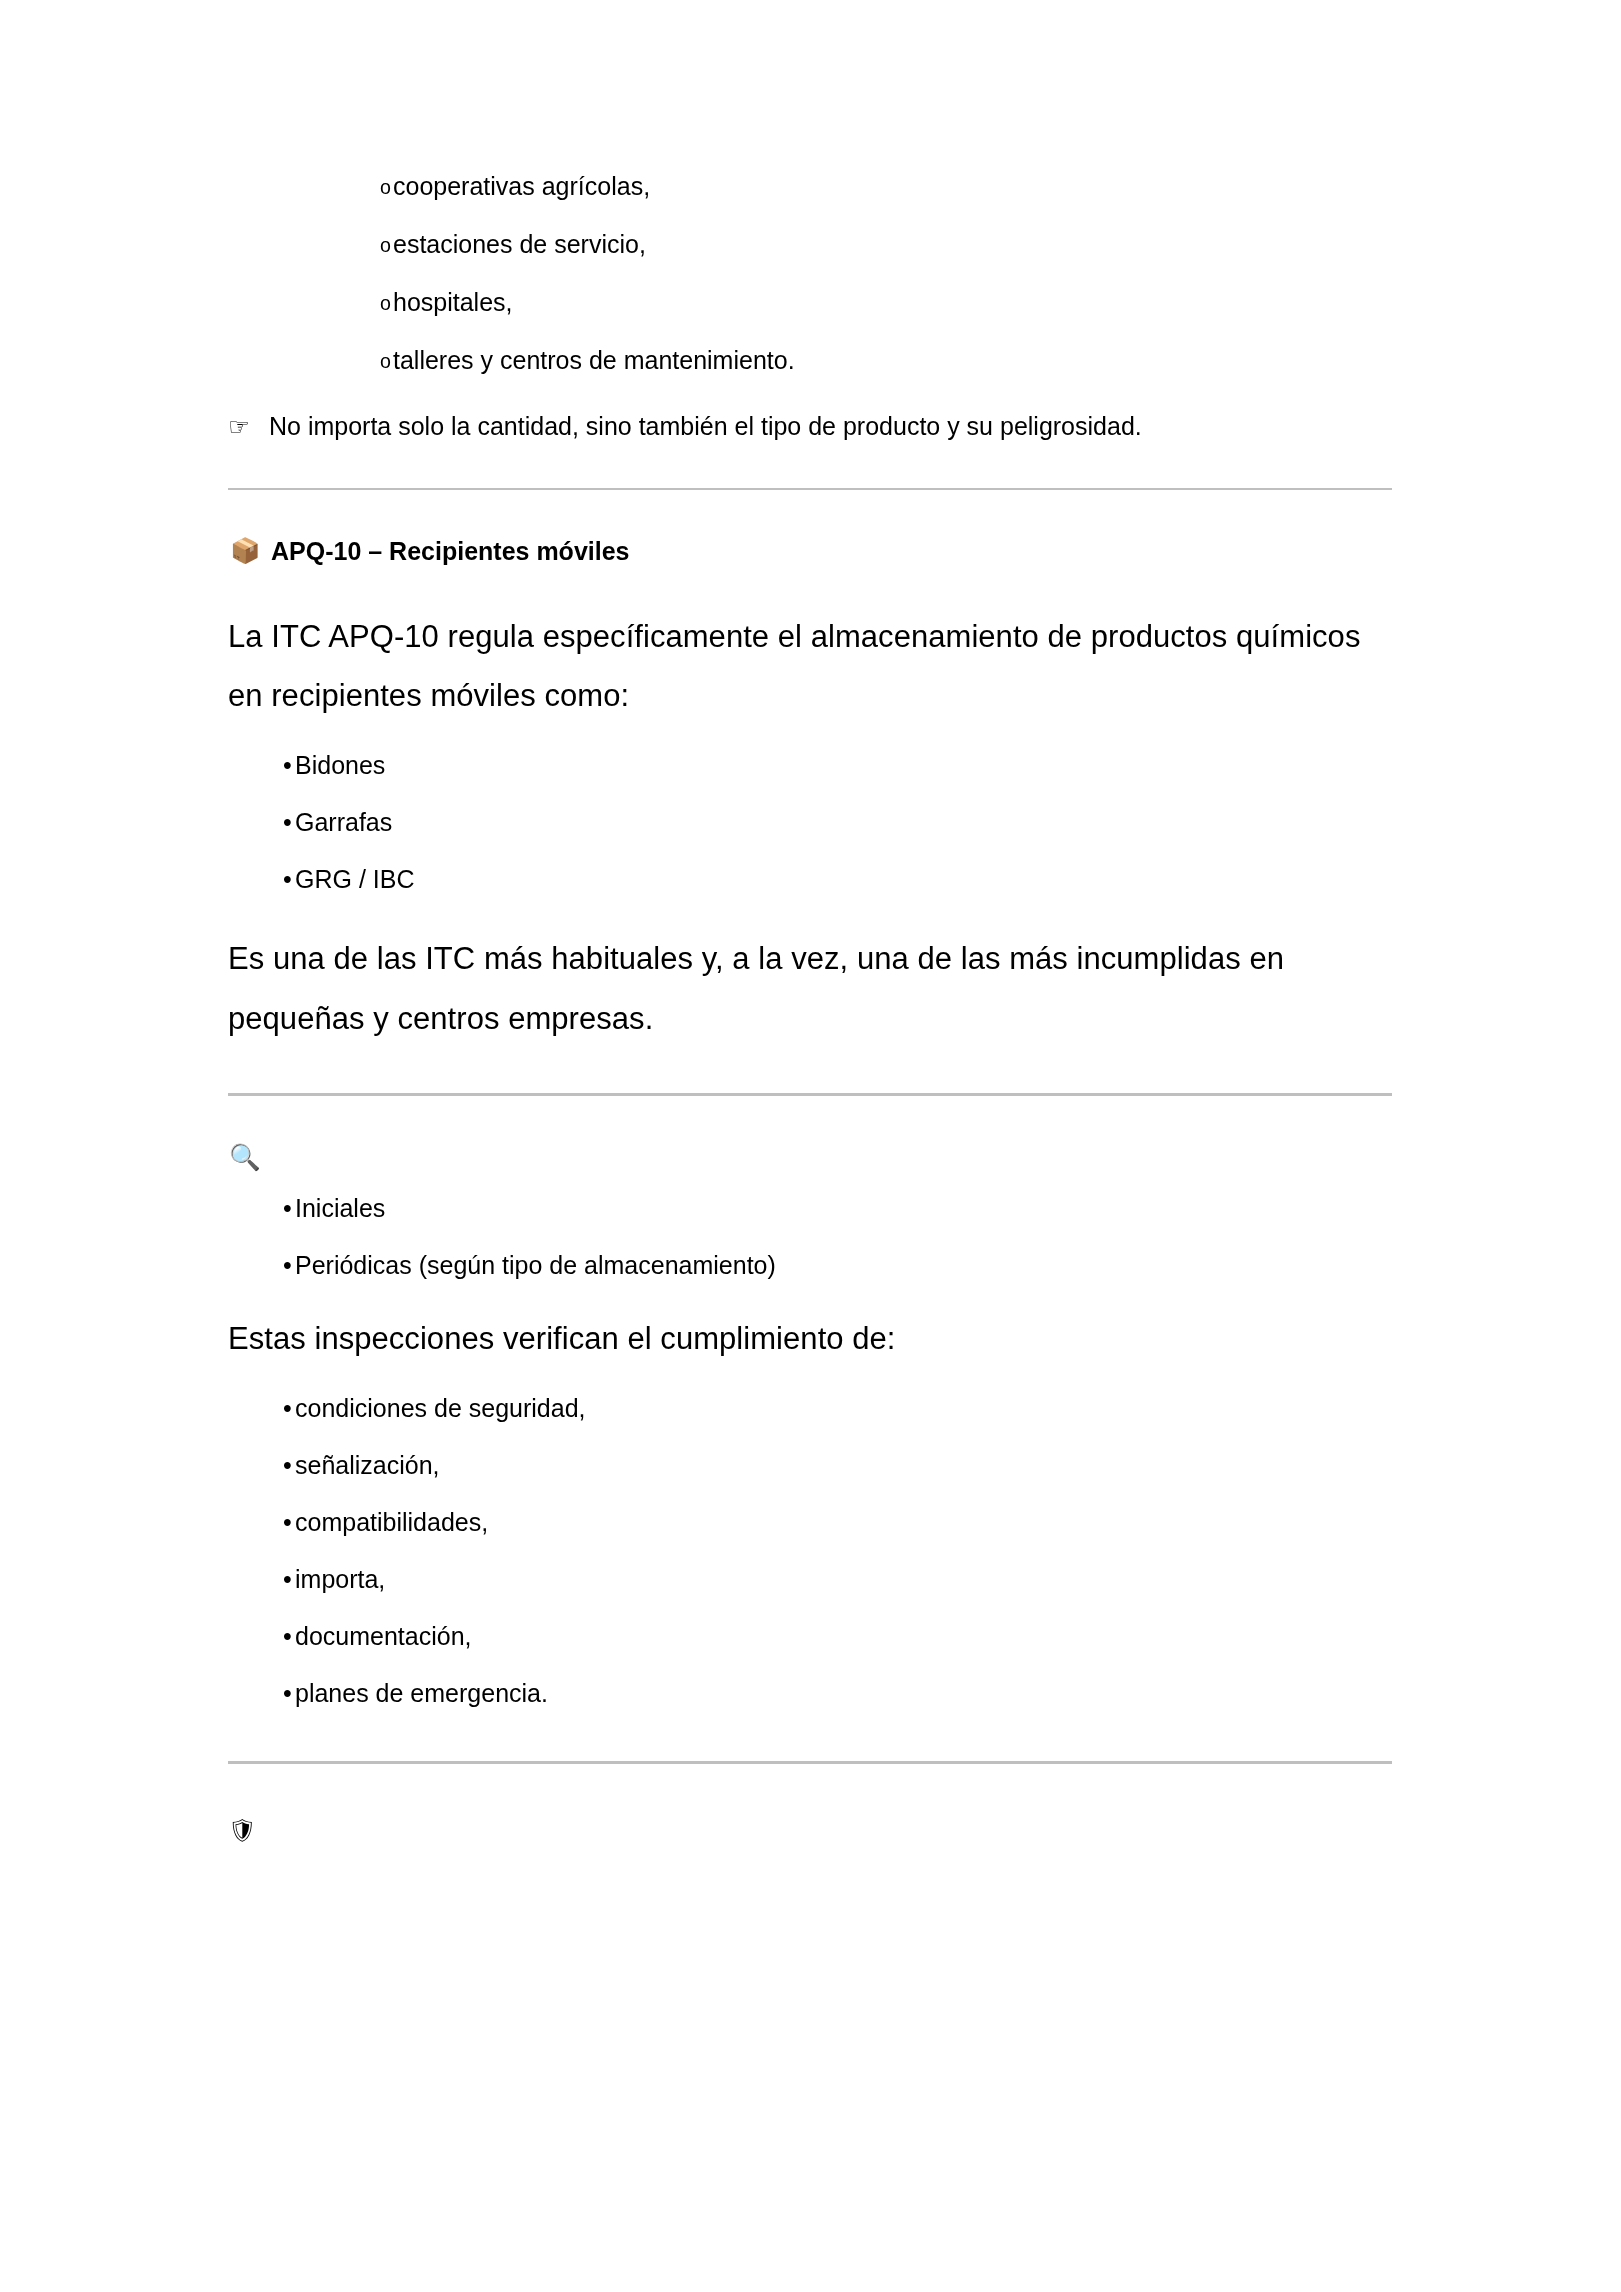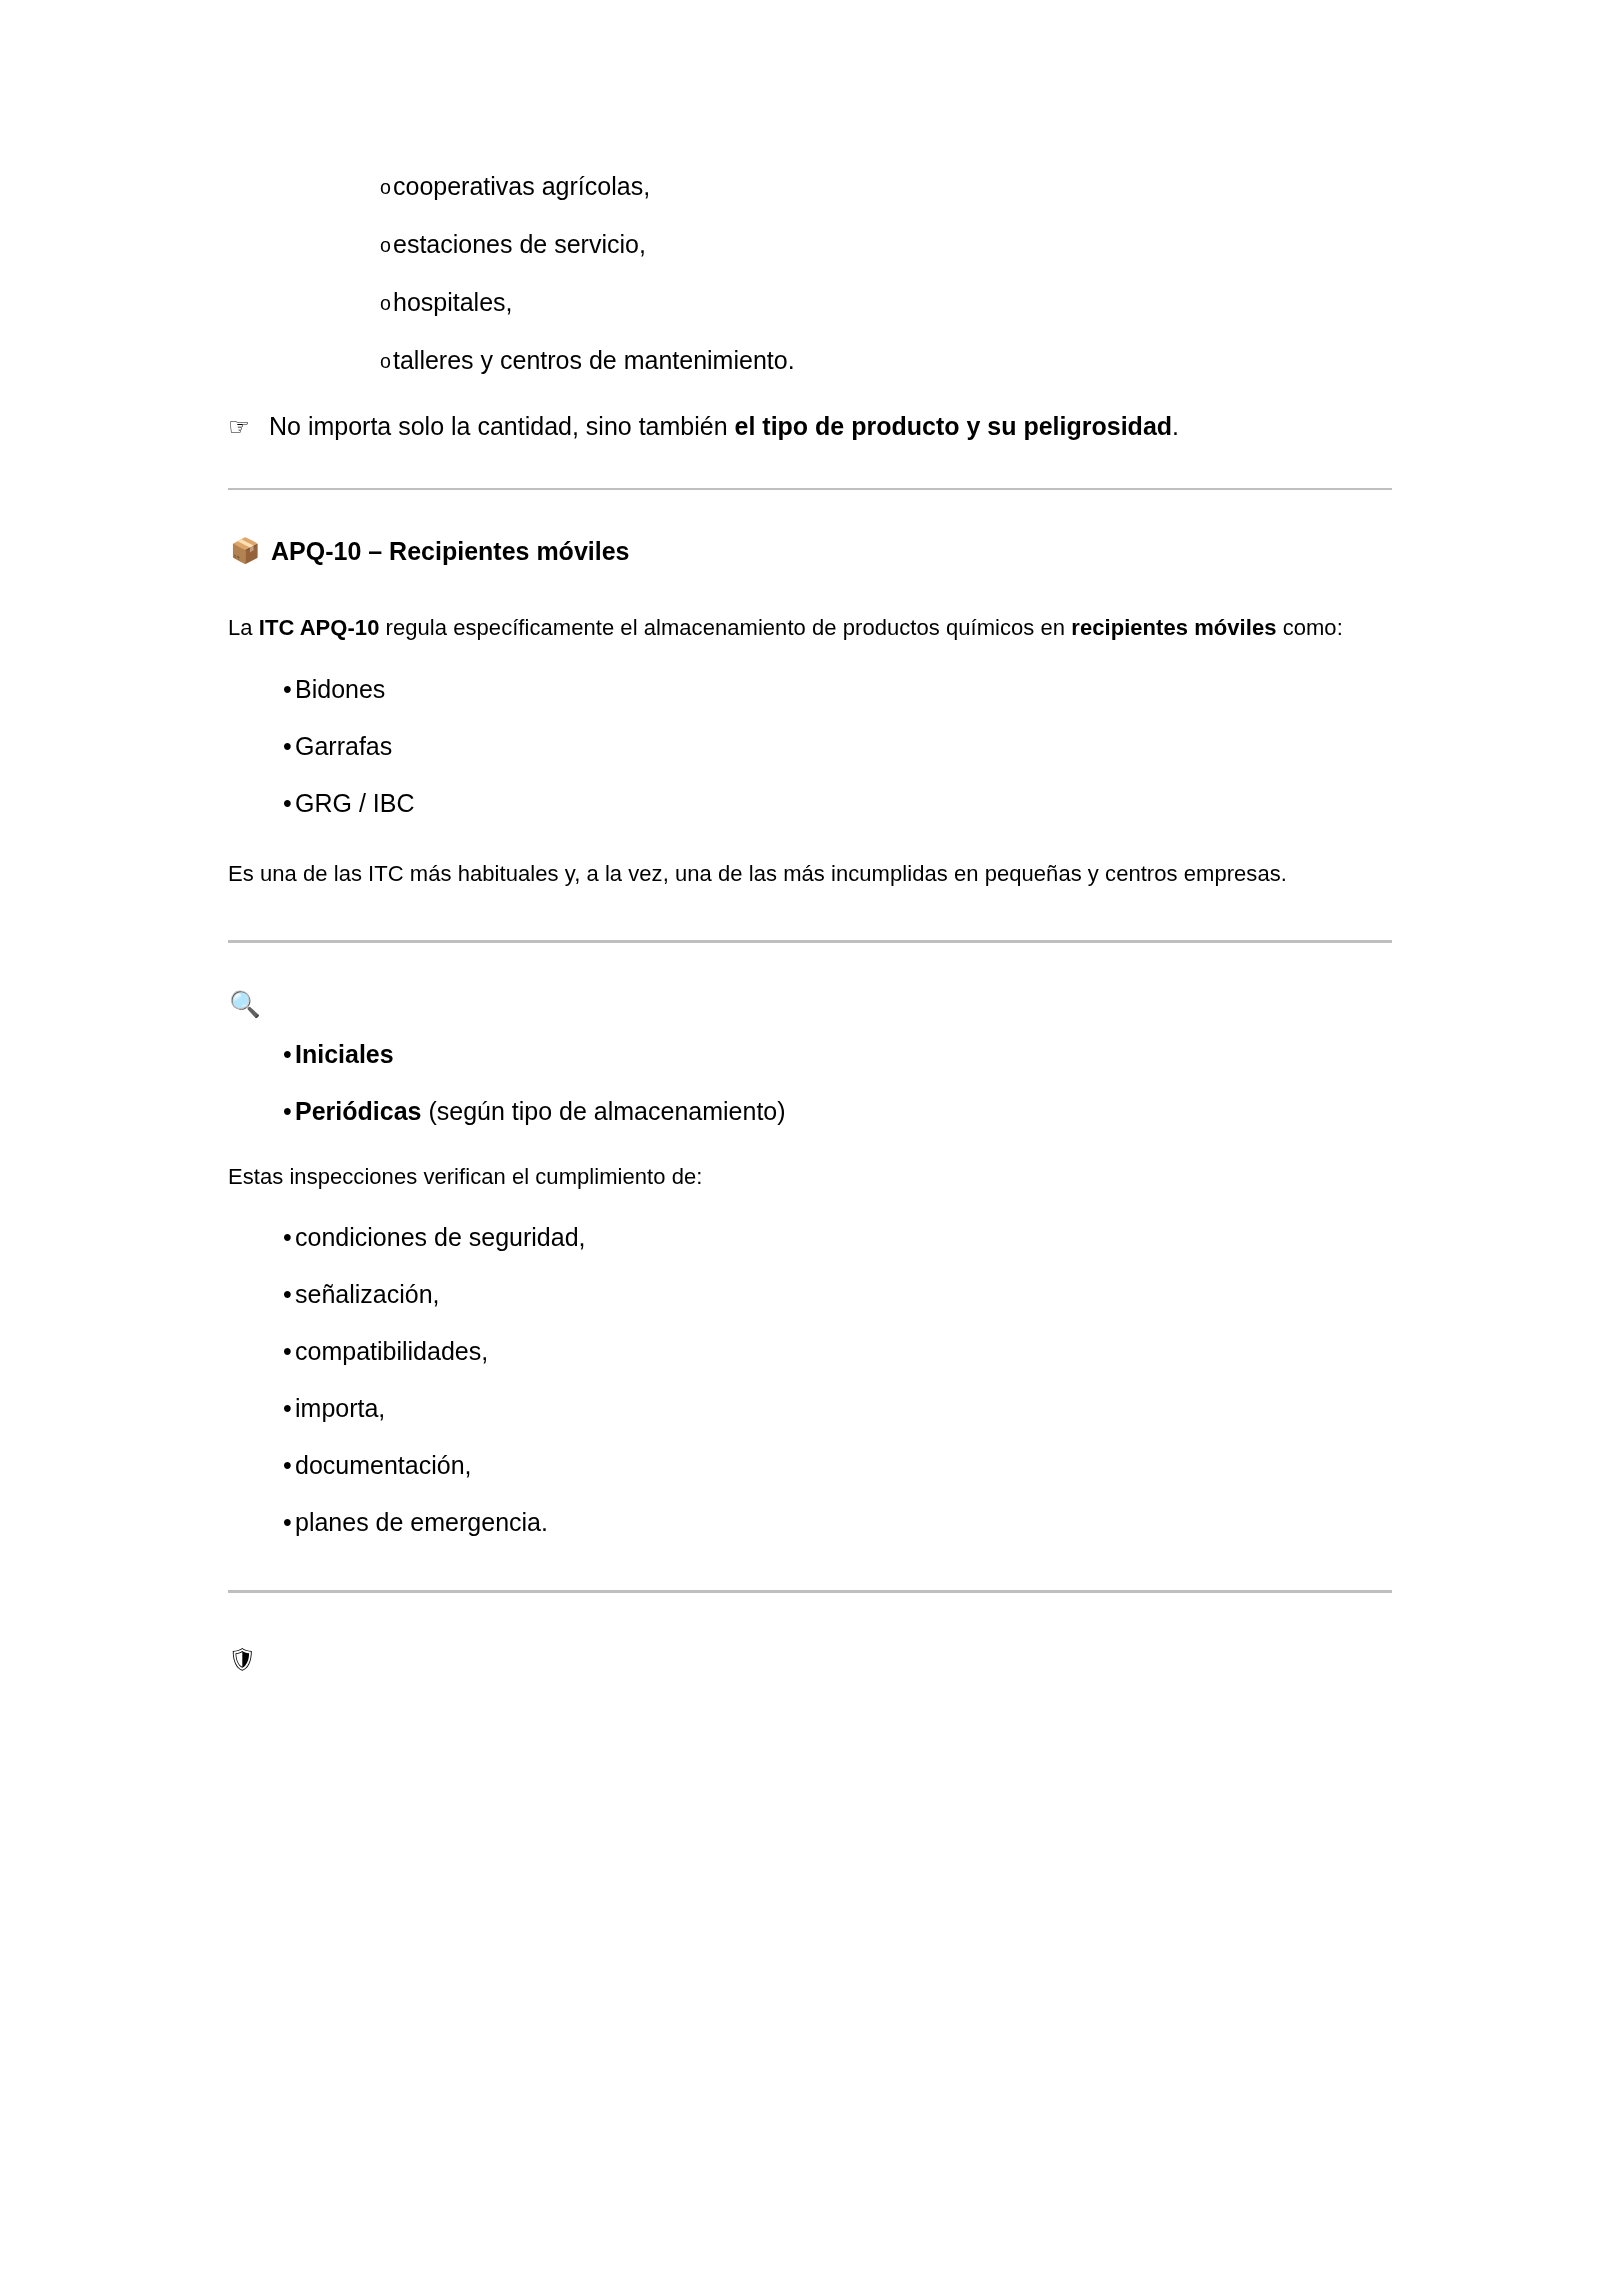--- a/index.html
+++ b/index.html
@@ -26,33 +26,33 @@
   }
   .content {
     position: absolute;
     left: 228px;
     top: 174px;
     width: 1164px;
   }
 
   
   .para {
-    font-size: 22px;
+    font-size: 31px;
     line-height: 1.92;
     color: #000;
     margin: 0 0 0 0;
     letter-spacing: 0.05px;
   }
   .spacer-28 { height: 27.4px; }
   .spacer-34 { height: 33px; }
   .spacer-40 { height: 39px; }
   .spacer-46 { height: 45px; }
   .spacer-52 { height: 51px; }
 
-  b, .b { font-weight: 700; }
+  b, .b { font-weight: 400; }
 
   
   ul.lvl1 {
     list-style: none;
     margin: 0;
     padding: 0;
   }
   ul.lvl1 > li {
     position: relative;
     font-size: 25px;

